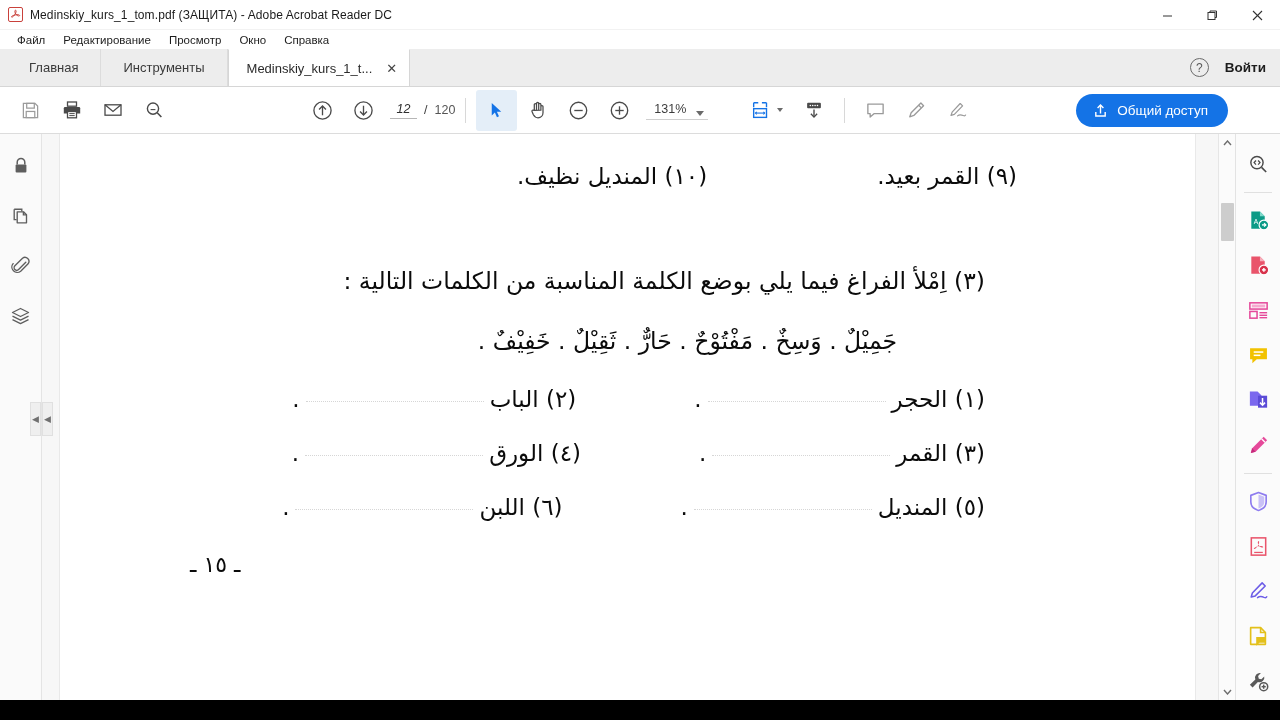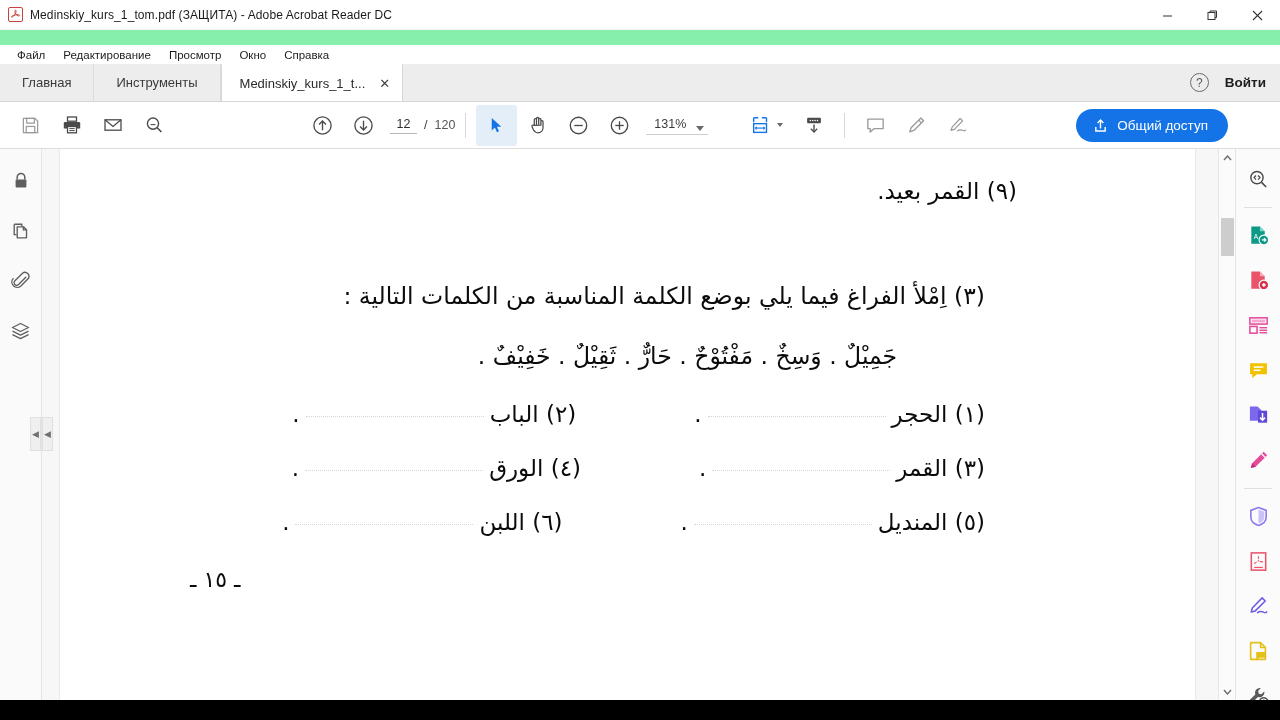--- a/index.html
+++ b/index.html
@@ -30,30 +30,29 @@
   .winbtn {
     width: 45px; height: 30px; display:flex; align-items:center; justify-content:center;
     color: #333; font-size: 13px; line-height:1;
   }
 
   
   .menubar {
     height: 20px; min-height:20px; display:flex; align-items:center;
     background:#ffffff; padding-left: 8px; gap: 0px;
     border-bottom: 1px solid #ededed;
-    margin-top: 15px;
   }
   .menuitem {
     font-size: 11.5px; color: #1c1c1c; padding: 2px 9px; white-space:nowrap;
   }
 
   
   .tabbar {
     height: 37px; min-height:37px; display:flex; align-items:flex-end;
-    background: #ededed; border-bottom: 1px solid #d6d6d6; position: relative;
+    background: #ededed; border-bottom: 1px solid #d6d6d6; position: relative; padding-left: 7px;
   }
   .tab {
     height: 37px; display:flex; align-items:center; justify-content:center;
     padding: 0 22px; font-size: 13px; color:#3a3a3a; white-space:nowrap;
     border-right: 1px solid #dcdcdc;
   }
   .tab.plain { background: #ededed; }
   .tab.doc {
     background: #ffffff; color:#2b2b2b; padding: 0 12px 0 18px;
     border-top: 1px solid #ffffff; border-left: 1px solid #d6d6d6;
@@ -86,21 +85,21 @@
   .tb-gap-1 { width: 128px; flex:none; }
   .tb-gap-2 { width: 26px; flex:none; }
   .tb-sep { width:1px; height: 25px; background:#d8d8d8; margin: 0 10px; flex:none; }
 
   .pagefield {
     display:flex; align-items:center; gap:7px; font-size: 12.5px; color:#3c3c3c;
     margin-left: 6px;
   }
   .pagenum-box {
     min-width: 27px; text-align:center; padding: 1px 3px 2px;
-    border-bottom: 1px solid #b6b6b6; color:#2f2f2f;
+    border-bottom: 1px solid #b6b6b6; color:#2f2f2f;font-style:italic;
   }
   .pagetotal { color:#555;text-align:center; }
 
   .zoomfield {
     display:flex; align-items:flex-end; gap: 10px; font-size: 12.5px;
     color:#3c3c3c; border-bottom:1px solid #cfcfcf; padding: 2px 4px 3px 8px;
     margin: 0 6px;
   }
   .caret-dn {
     width:0;height:0;border-left:4px solid transparent;border-right:4px solid transparent;
@@ -427,20 +426,21 @@
       </div>
       <div class="collapse-r">◀</div>
     </div>
 
     <div class="viewer">
       <div class="page-sheet">
         <div class="pdfpage">
 
           <div class="line-sent">
             <span class="ar">(٩) القمر بعيد.</span>
+            <span class="ar">(١٠) المنديل نظيف.</span>
           </div>
 
           <div class="ex-head ar">(٣) اِمْلأ الفراغ فيما يلي بوضع الكلمة المناسبة من الكلمات التالية :</div>
 
           <div class="wordbank ar">جَمِيْلٌ .  وَسِخٌ .  مَفْتُوْحٌ .  حَارٌّ .  ثَقِيْلٌ .  خَفِيْفٌ .</div>
 
           <div class="blank-rows">
             <div class="blank-row">
               <span class="blank-cell">
                 <span class="ar">(١) الحجر</span>

